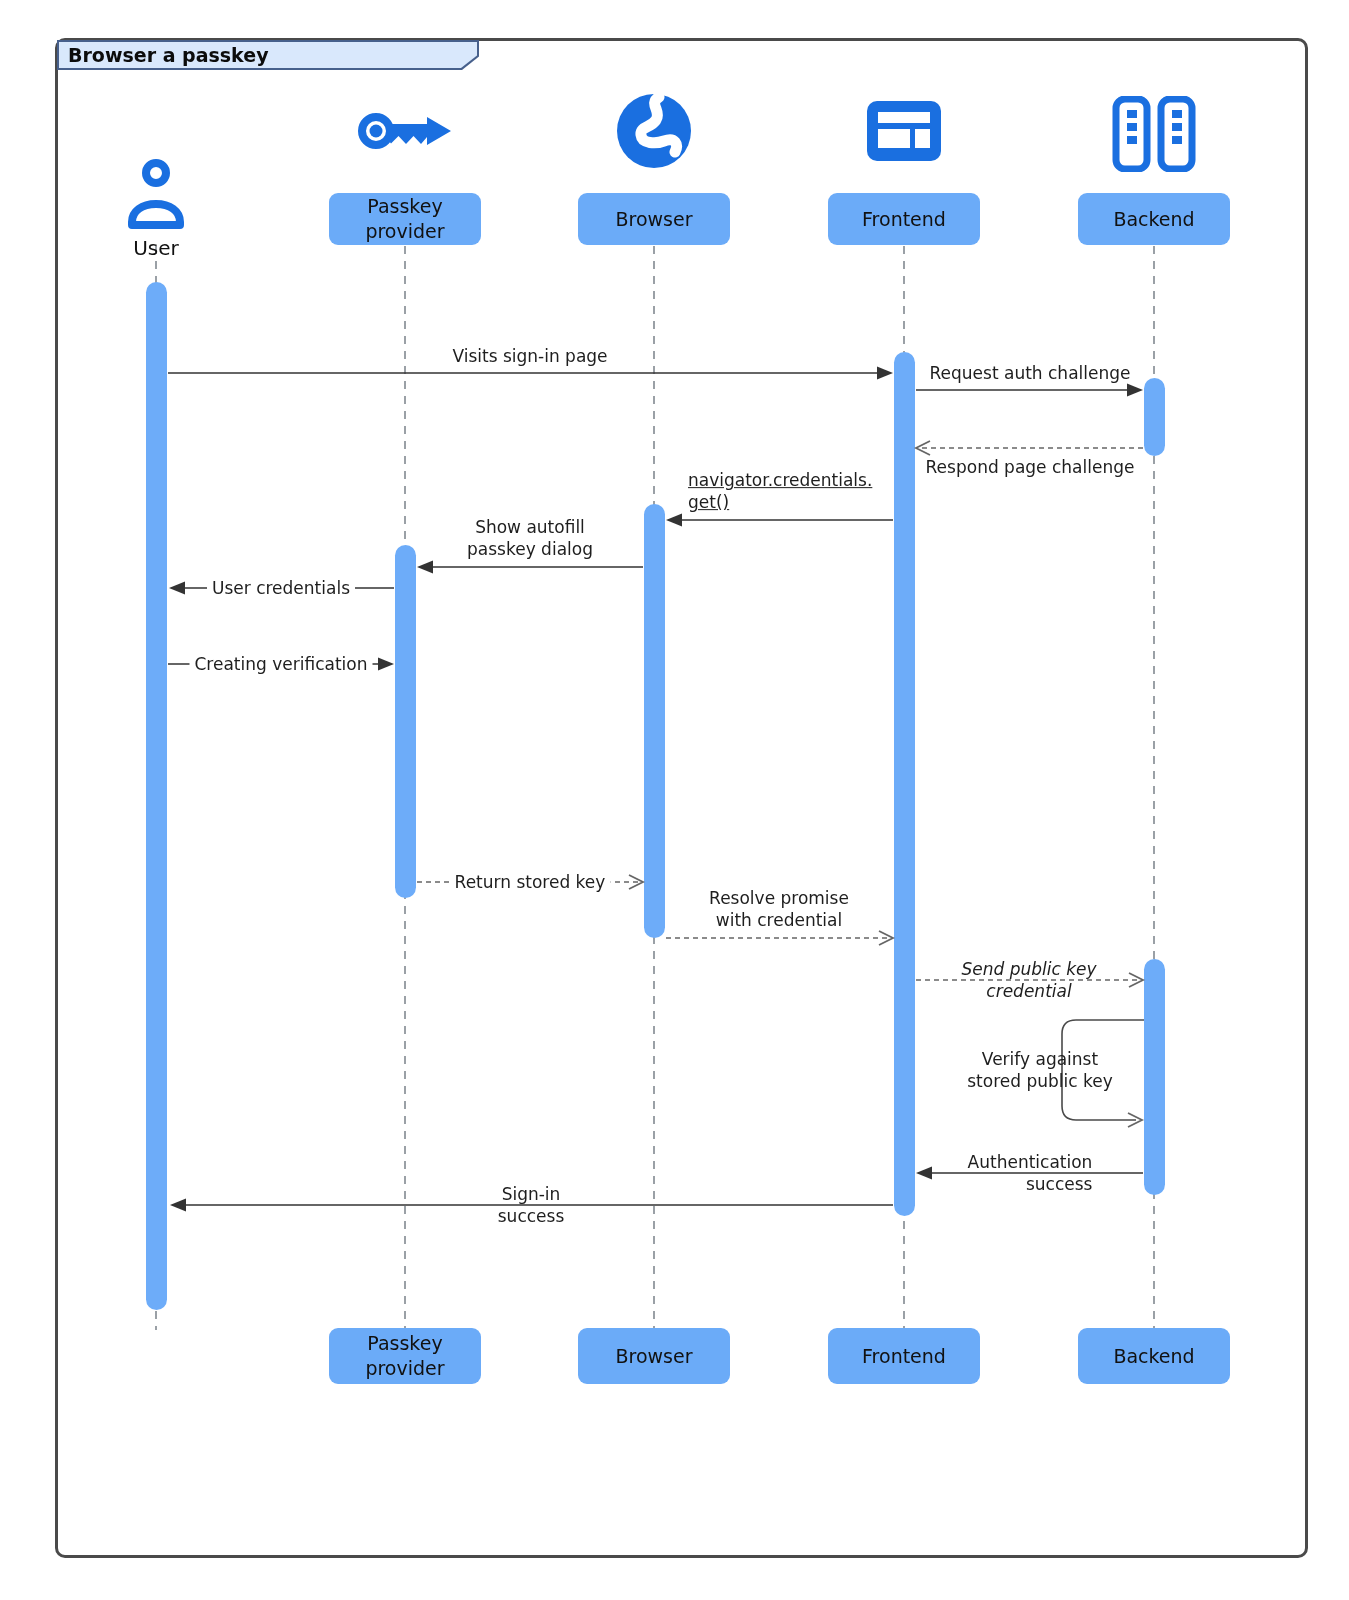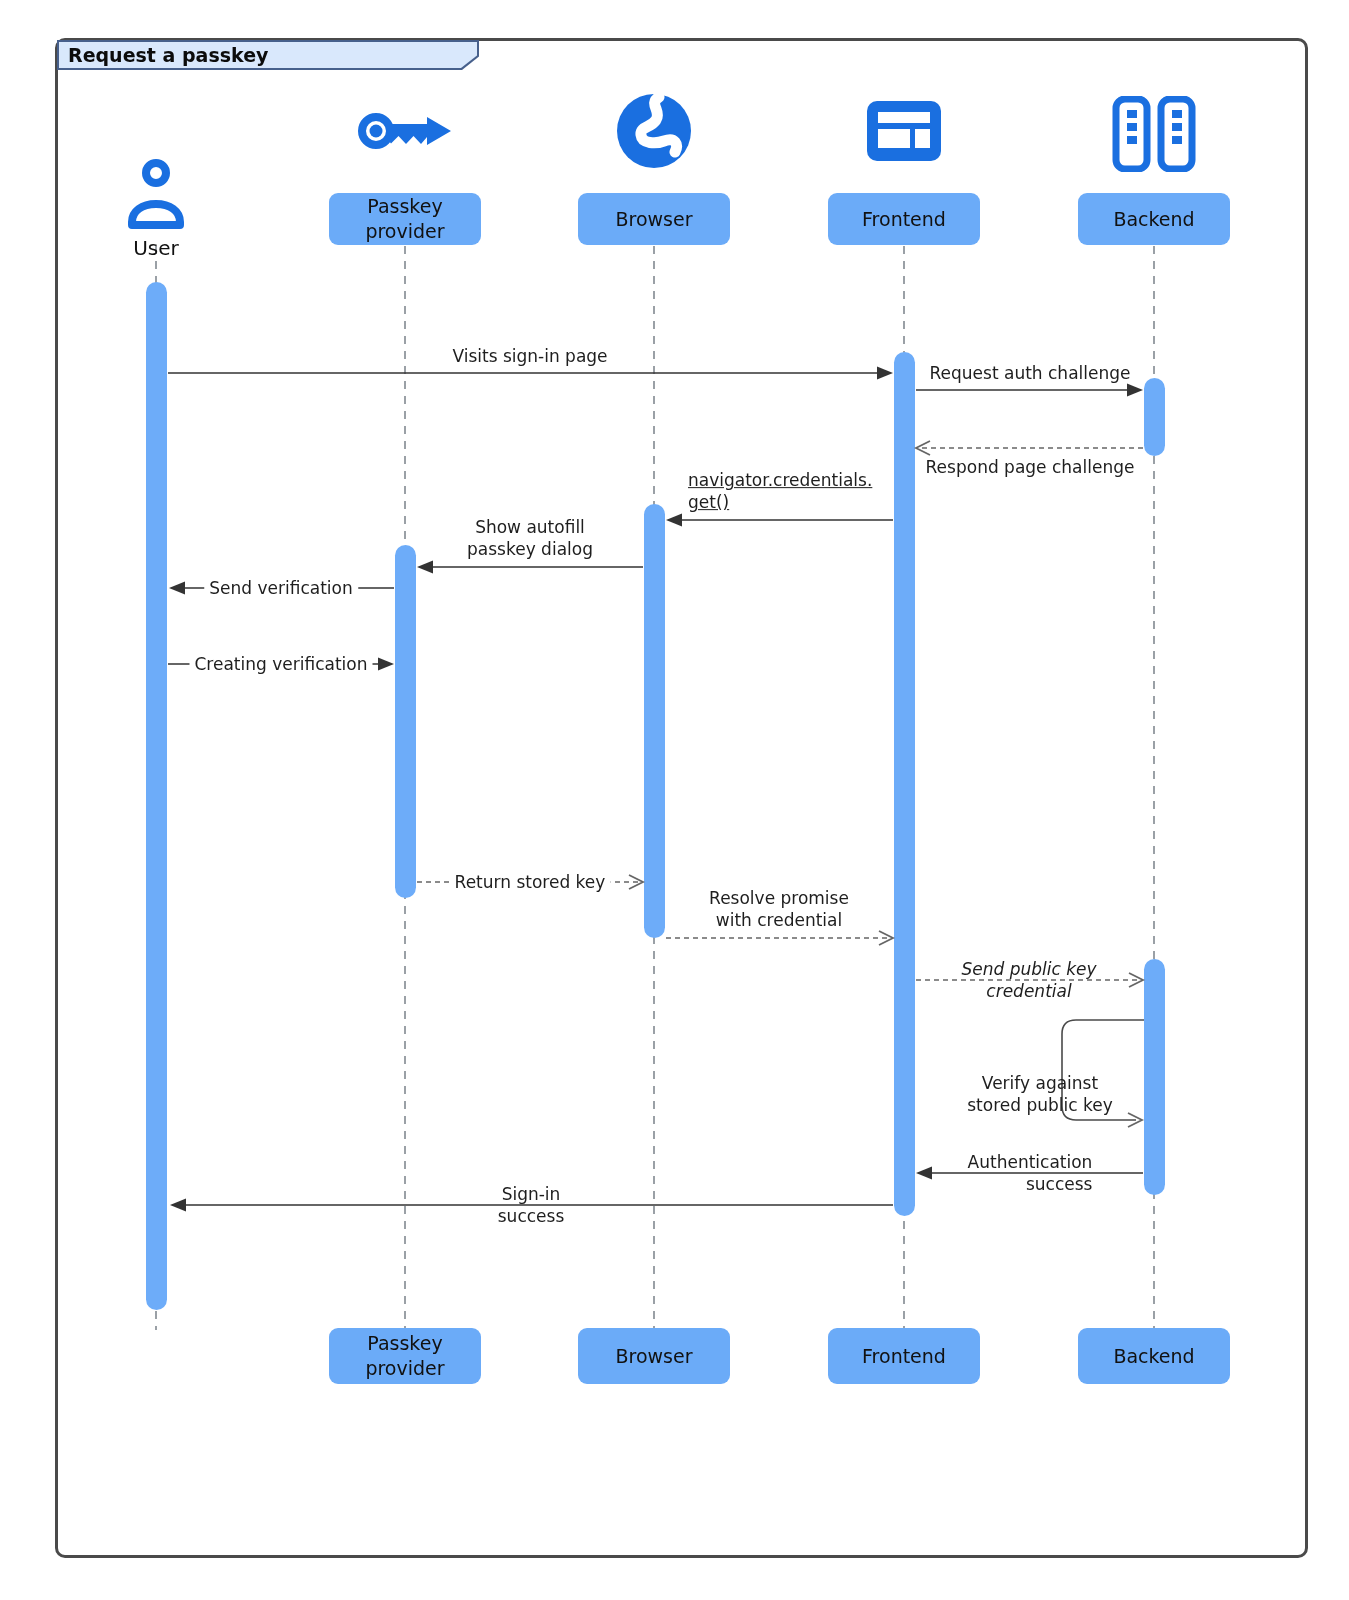--- a/index.html
+++ b/index.html
@@ -29,21 +29,21 @@
              white-space:pre-line;}
   .msg-label.inline{background:#fff;padding:0 5px;}
 </style>
 </head>
 <body>
 
 <div id="canvas">
   <div id="frame"></div>
   <div id="title-tab">
     <div id="title-tab-inner">
-      <span id="title-text">Request a passkey</span>
+      <span id="title-text">Browser a passkey</span>
     </div>
   </div>
   <svg id="layer-under" class="layer">
       <line x1="156" y1="246" x2="156" y2="1330" stroke="#9aa0a6" stroke-width="2" stroke-dasharray="8 7"></line>
       <line x1="405" y1="246" x2="405" y2="1330" stroke="#9aa0a6" stroke-width="2" stroke-dasharray="8 7"></line>
       <line x1="654" y1="246" x2="654" y2="1330" stroke="#9aa0a6" stroke-width="2" stroke-dasharray="8 7"></line>
       <line x1="904" y1="246" x2="904" y2="1330" stroke="#9aa0a6" stroke-width="2" stroke-dasharray="8 7"></line>
       <line x1="1154" y1="246" x2="1154" y2="1330" stroke="#9aa0a6" stroke-width="2" stroke-dasharray="8 7"></line>
     </svg>
   <div id="layer-bars" class="layer">
@@ -83,28 +83,28 @@
       <path d="M170 1205 L186 1198.5 L186 1211.5 Z" fill="#333333"></path>
     </svg>
   <div id="layer-labels" class="layer">
       <div class="msg-label" style="left: 530px; top: 367px; transform: translate(-50%, -100%);">Visits sign-in page</div>
       <div class="msg-label" style="left: 1030px; top: 384px; transform: translate(-50%, -100%);">Request auth challenge</div>
       <div class="msg-label" style="left: 1030px; top: 456px; transform: translateX(-50%);">Respond page challenge</div>
       <div class="msg-label" style="left: 688px; top: 514px; transform: translateY(-100%); text-align: left; text-decoration: underline;">navigator.credentials.
 get()</div>
       <div class="msg-label" style="left: 530px; top: 561px; transform: translate(-50%, -100%);">Show autofill
 passkey dialog</div>
-      <div class="msg-label inline" style="left: 281px; top: 588px; transform: translate(-50%, -50%);">Send verification</div>
+      <div class="msg-label inline" style="left: 281px; top: 588px; transform: translate(-50%, -50%);">User credentials</div>
       <div class="msg-label inline" style="left: 281px; top: 664px; transform: translate(-50%, -50%);">Creating verification</div>
       <div class="msg-label inline" style="left: 530px; top: 882px; transform: translate(-50%, -50%);">Return stored key</div>
       <div class="msg-label" style="left: 779px; top: 932px; transform: translate(-50%, -100%);">Resolve promise
 with credential</div>
       <div class="msg-label" style="left: 1029px; top: 980px; transform: translate(-50%, -50%); font-style: italic;">Send public key
 credential</div>
-      <div class="msg-label" style="left: 1040px; top: 1094px; transform: translate(-50%, -50%);">Verify against
+      <div class="msg-label" style="left: 1040px; top: 1070px; transform: translate(-50%, -50%);">Verify against
 stored public key</div>
       <div class="msg-label" style="left: 1030px; top: 1173px; transform: translate(-50%, -50%); text-align: right;">Authentication
 success</div>
       <div class="msg-label" style="left: 531px; top: 1205px; transform: translate(-50%, -50%);">Sign-in
 success</div>
     </div>
   <div id="layer-actors" class="layer">
       <div class="actor-icon" style="left: 125px; top: 154px; width: 62px; height: 80px;"><svg viewBox="0 0 62 80" width="100%" height="100%">
           <circle cx="31" cy="19" r="10" fill="none" stroke="#1a6fe0" stroke-width="8"></circle>
           <path d="M7 71 v-3 c0 -11 10 -18 24 -18 s24 7 24 18 v3 z" fill="none" stroke="#1a6fe0" stroke-width="8" stroke-linejoin="round"></path>

